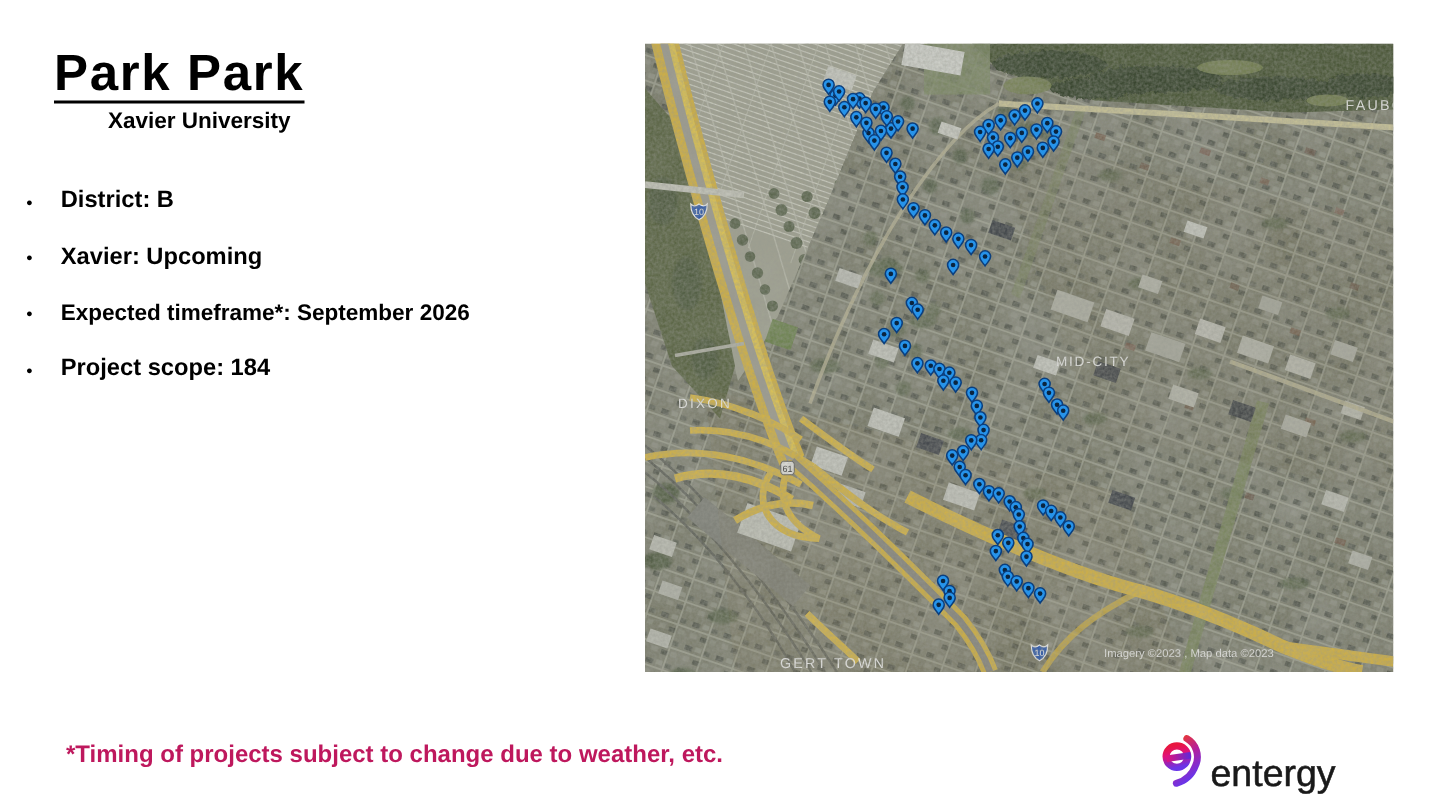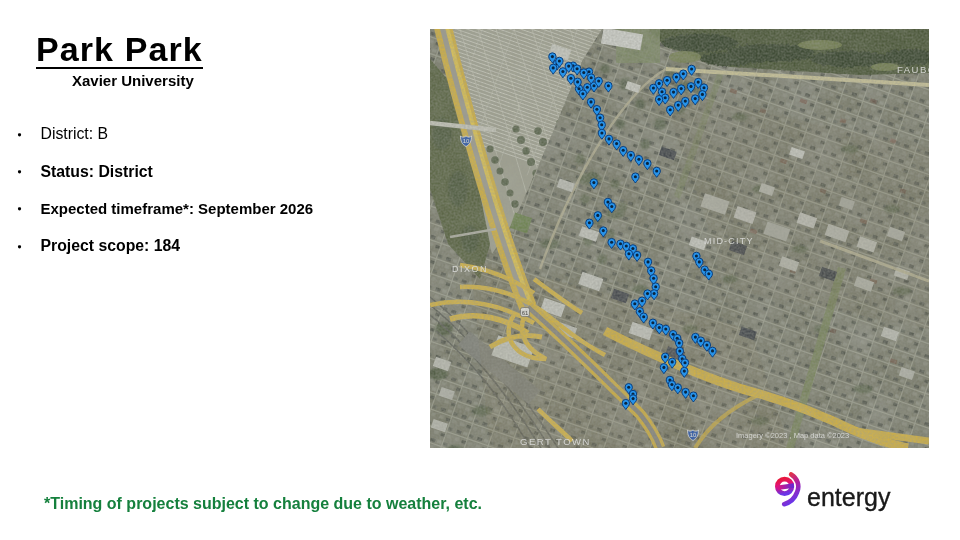--- a/index.html
+++ b/index.html
@@ -7,32 +7,32 @@
   .abs{position:absolute;}
 </style>
 </head>
 <body>
 
 <div class="abs" style="left:36px;top:32px;font-size:34px;font-weight:bold;letter-spacing:1.1px;color:#000;line-height:1;border-bottom:2.6px solid #000;padding-bottom:0.7px;">Park Park</div>
 
 <div class="abs" style="left:36px;top:72.8px;font-size:15px;font-weight:bold;color:#000;line-height:1;margin-left:36px;">Xavier University</div>
 
 <div class="abs" style="left:17.3px;top:130.7px;font-size:7.5px;line-height:1;">●</div>
-<div class="abs" style="left:40.5px;top:125.3px;font-size:15.8px;font-weight:normal;line-height:1.2;white-space:nowrap;">District: B</div>
+<div class="abs" style="left:40.5px;top:125.3px;font-size:15.8px;font-weight:bold;line-height:1.2;white-space:nowrap;">District: B</div>
 
 <div class="abs" style="left:17.3px;top:168.1px;font-size:7.5px;line-height:1;">●</div>
-<div class="abs" style="left:40.5px;top:162.7px;font-size:15.8px;font-weight:bold;line-height:1.2;white-space:nowrap;">Status: District</div>
+<div class="abs" style="left:40.5px;top:162.7px;font-size:15.8px;font-weight:bold;line-height:1.2;white-space:nowrap;">Xavier: Upcoming</div>
 
 <div class="abs" style="left:17.3px;top:205.4px;font-size:7.5px;line-height:1;">●</div>
 <div class="abs" style="left:40.5px;top:200px;font-size:15px;font-weight:bold;line-height:1.2;white-space:nowrap;">Expected timeframe*: September 2026</div>
 
 <div class="abs" style="left:17.3px;top:242.7px;font-size:7.5px;line-height:1;">●</div>
 <div class="abs" style="left:40.5px;top:237.3px;font-size:15.8px;font-weight:bold;line-height:1.2;white-space:nowrap;">Project scope: 184</div>
 
-<div class="abs" style="left:44px;top:494.6px;font-size:16px;font-weight:bold;color:#15803d;line-height:1.1;">*Timing of projects subject to change due to weather, etc.</div>
+<div class="abs" style="left:44px;top:494.6px;font-size:16px;font-weight:bold;color:#be185d;line-height:1.1;">*Timing of projects subject to change due to weather, etc.</div>
 
 <div class="abs" style="left:430px;top:29px;width:499px;height:419px;overflow:hidden;">
 <svg width="499" height="419" viewBox="0 0 499 419">
   <defs>
     <filter id="grain" x="-5%" y="-5%" width="110%" height="110%">
       <feTurbulence type="fractalNoise" baseFrequency="0.5" numOctaves="2" seed="7"></feTurbulence>
       <feColorMatrix type="matrix" values="0 0 0 0 0.36, 0 0 0 0 0.37, 0 0 0 0 0.33, 0 0 0 1.6 -0.3"></feColorMatrix>
     </filter>
     <filter id="patch" x="-5%" y="-5%" width="110%" height="110%">
       <feTurbulence type="fractalNoise" baseFrequency="0.022" numOctaves="4" seed="11"></feTurbulence>
@@ -597,21 +597,21 @@
           <use href="#pin" x="263.4" y="373.0"></use>
           <use href="#pin" x="198.7" y="364.6"></use>
           <use href="#pin" x="203.0" y="371.4"></use>
           <use href="#pin" x="203.1" y="375.9"></use>
           <use href="#pin" x="195.8" y="380.5"></use>
         </g>
   </g>
 </svg>
 </div>
 
-<div class="abs" style="left:773px;top:472px;width:140px;height:44px;">
+<div class="abs" style="left:773px;top:490px;width:140px;height:44px;">
 <svg width="140" height="44" viewBox="0 0 140 44">
   <defs>
     <linearGradient id="egb" x1="0" y1="0" x2="1" y2="0">
           <stop offset="0" stop-color="#e0127c"></stop>
           <stop offset="1" stop-color="#5f2ad9"></stop>
         </linearGradient>
         <linearGradient id="eg1" x1="0.3" y1="0" x2="0.55" y2="1">
       <stop offset="0" stop-color="#e8173f"></stop>
       <stop offset="0.4" stop-color="#e0127c"></stop>
       <stop offset="0.72" stop-color="#9c22b4"></stop>

